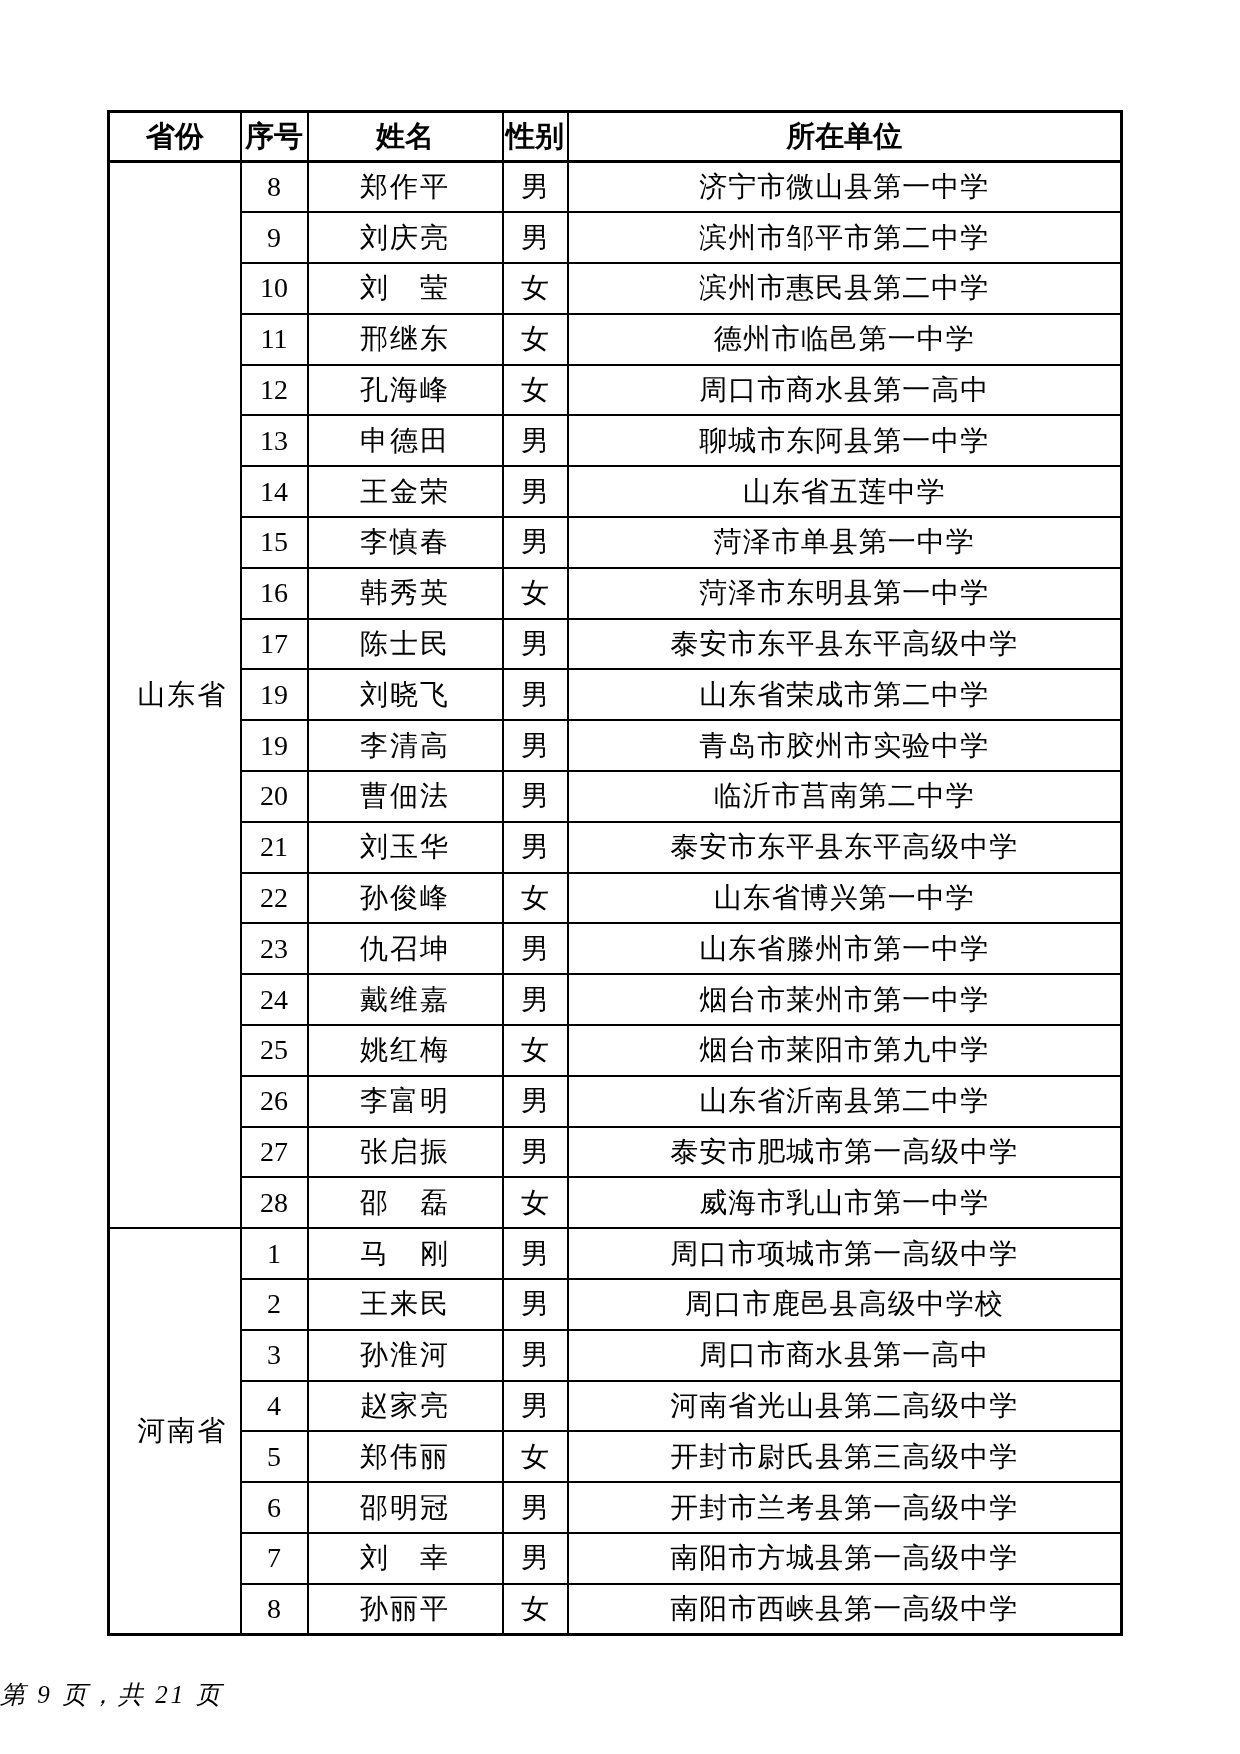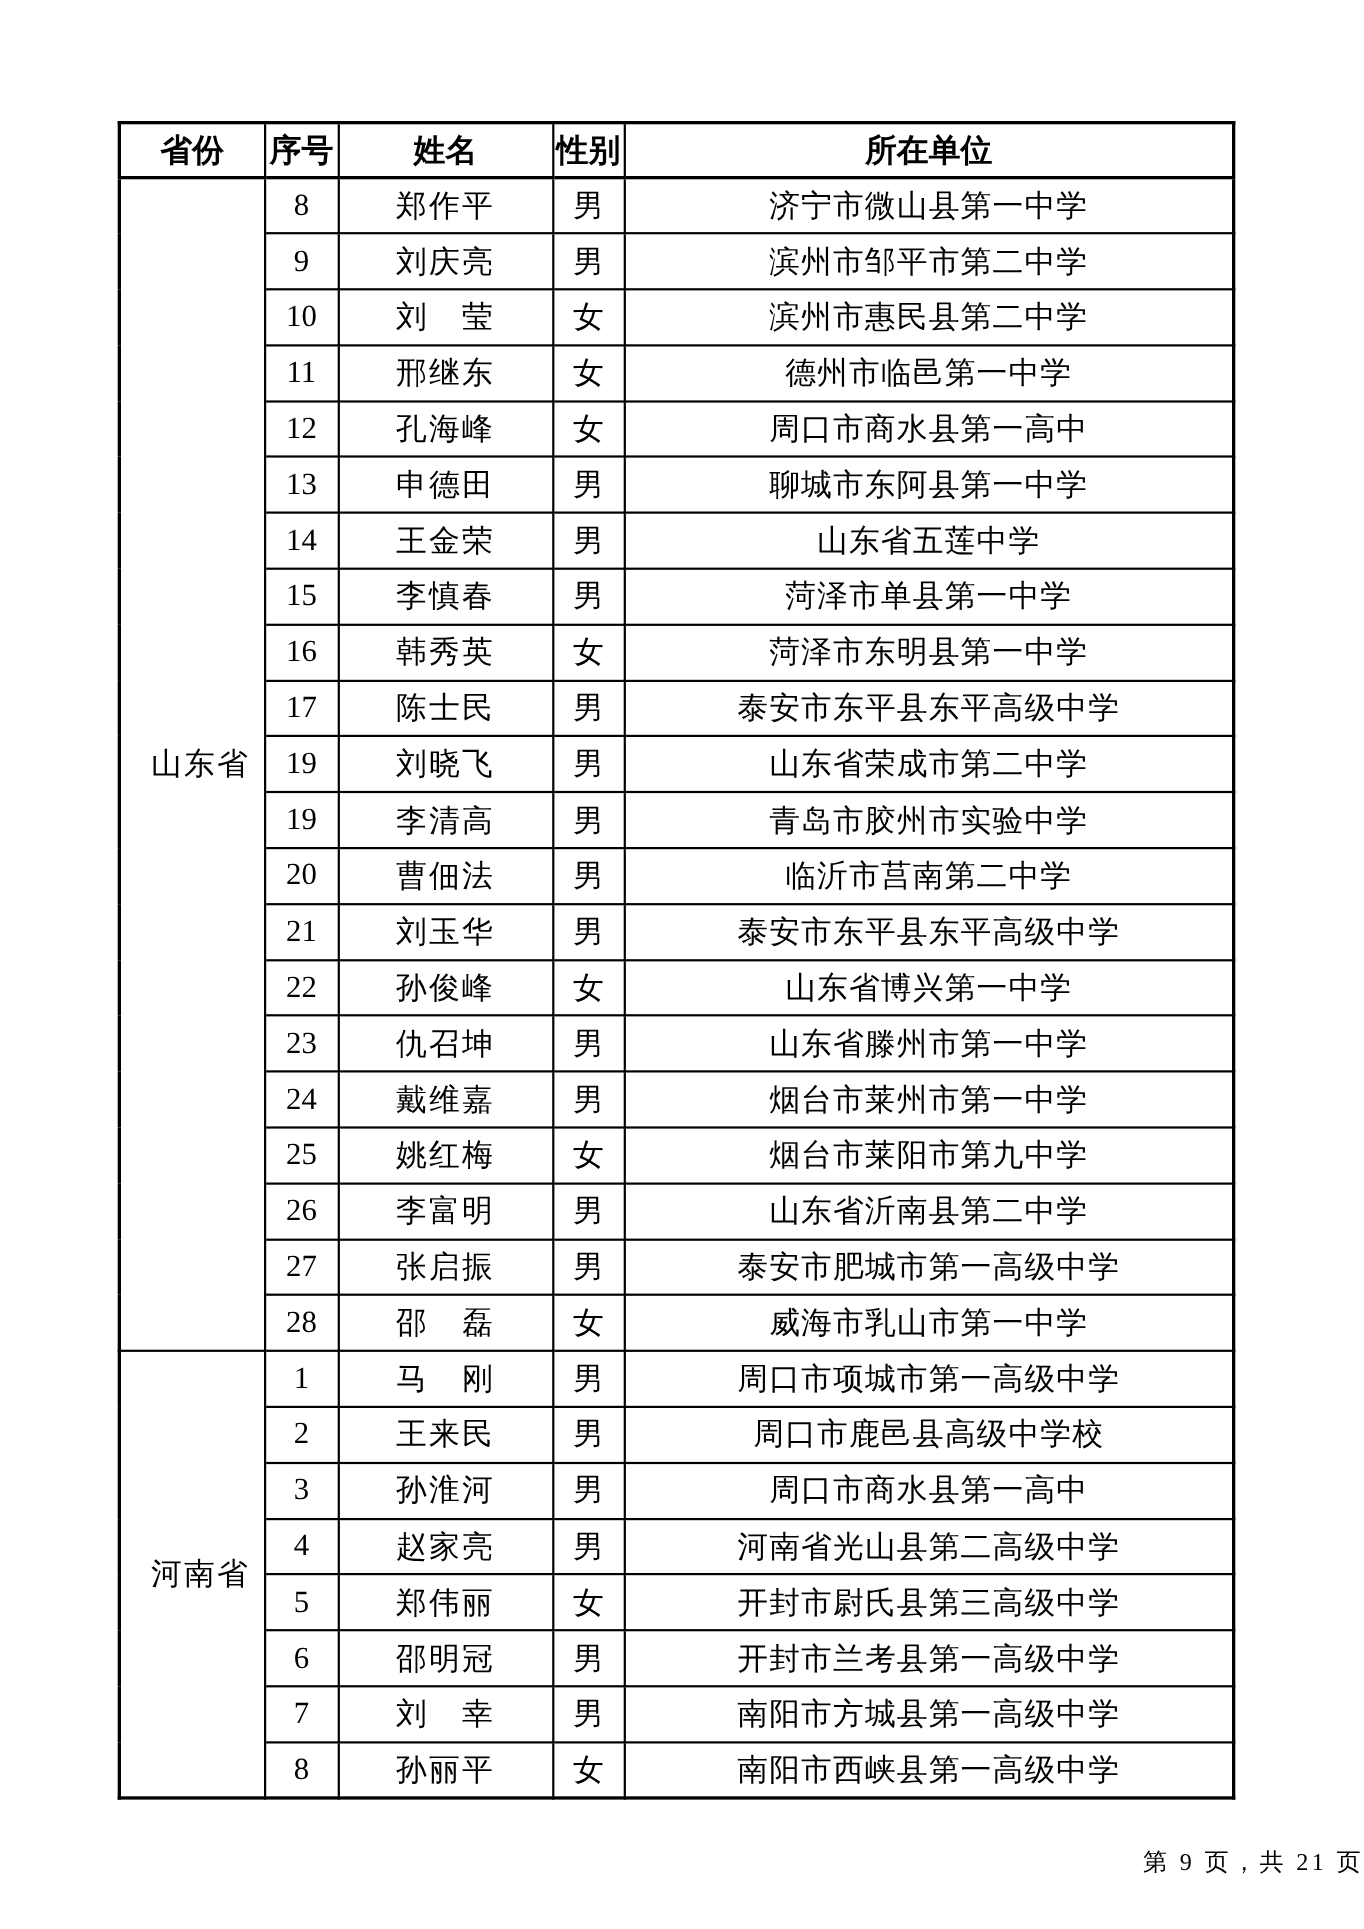--- a/index.html
+++ b/index.html
@@ -62,23 +62,24 @@
     font-size: 29px;
   }
   td.name-cell { letter-spacing: 2px; }
   td.unit-cell { letter-spacing: 1px; }
 
   .page-footer {
     position: absolute;
     top: 1678px;
     left: 0;
     width: 100%;
-    text-align: right;
-    font-size: 22px;
+    text-align: left;
+    font-size: 25px;
     letter-spacing: 3px;
+    font-style: italic;
   }
 </style>
 </head>
 <body>
 
 <div class="page">
 
   <table class="roster">
     <colgroup>
       <col class="c-province">

